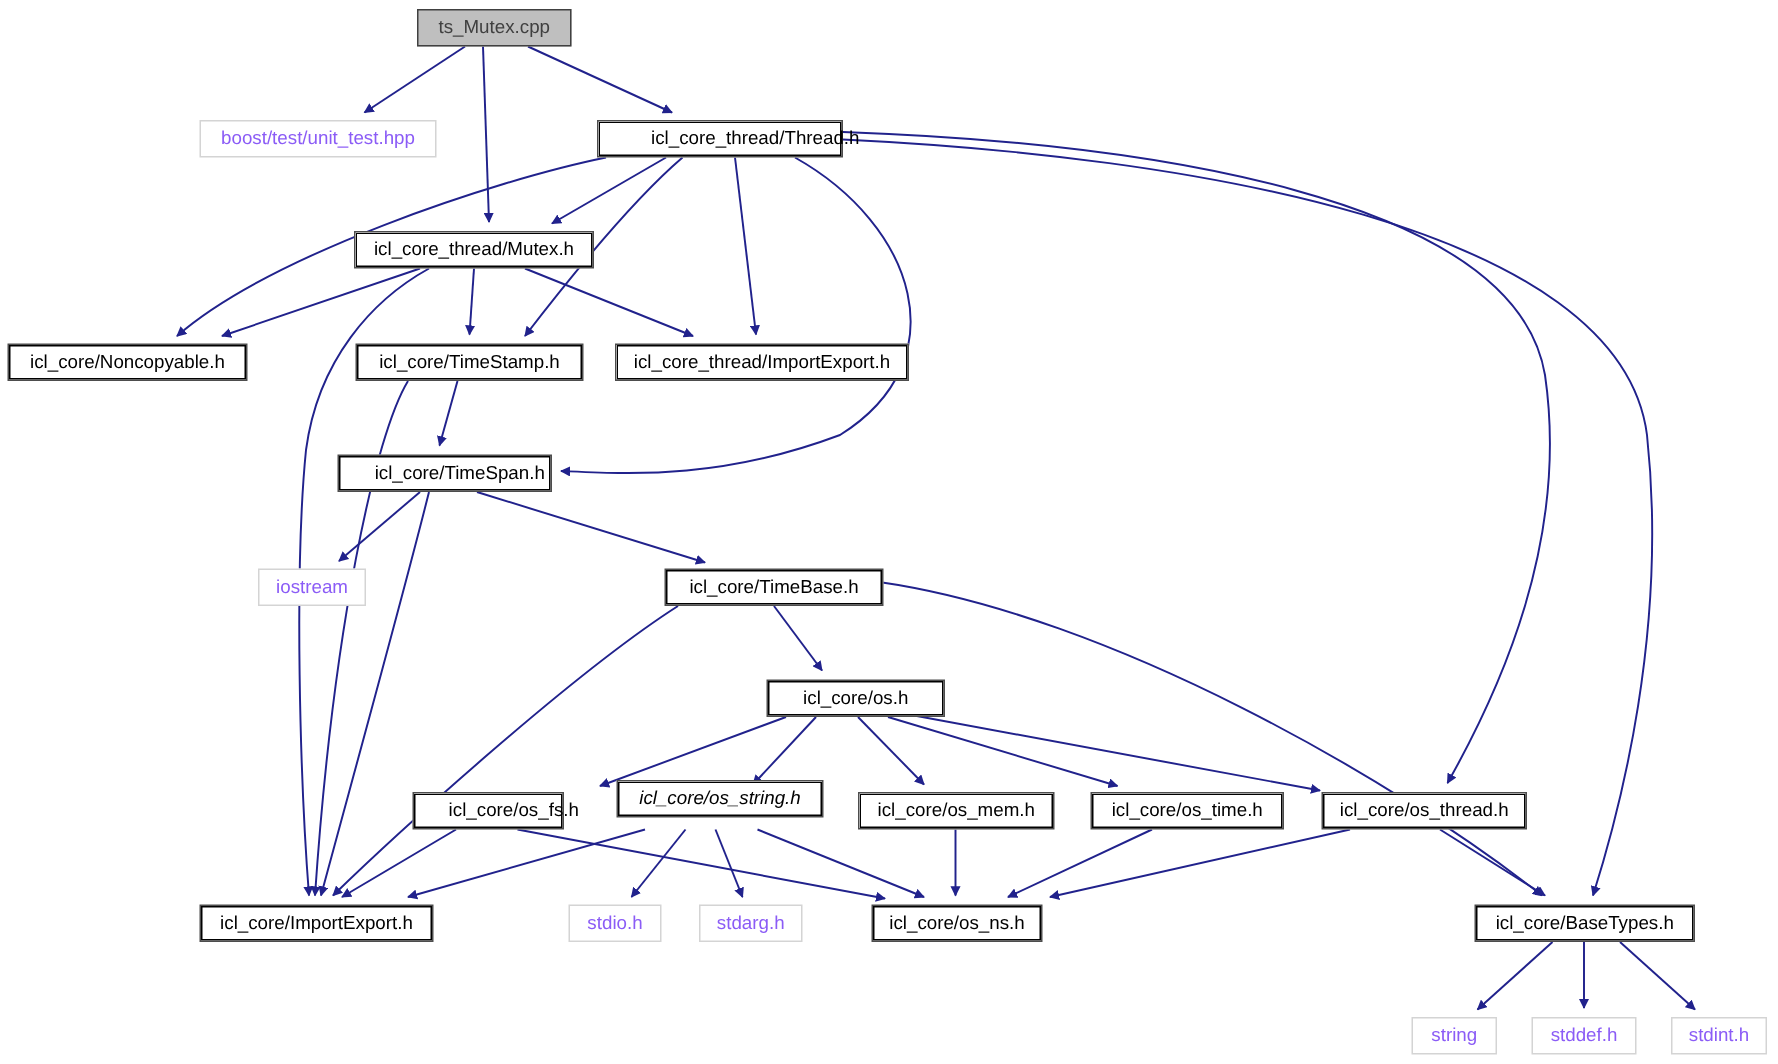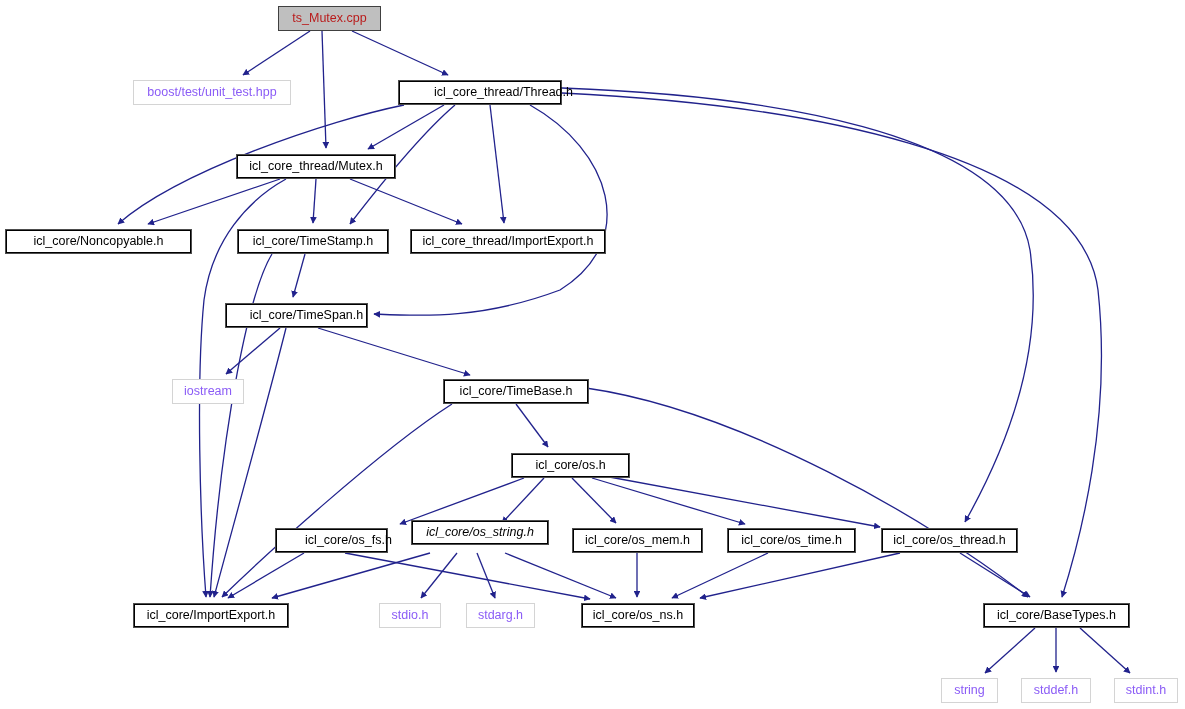--- a/index.html
+++ b/index.html
@@ -5,21 +5,21 @@
 <style>
   html,body{margin:0;padding:0;background:#ffffff;}
   #canvas{position:relative;width:1185px;height:709px;background:#ffffff;overflow:hidden;
           font-family:"Liberation Sans","DejaVu Sans",sans-serif;}
   svg#edges{position:absolute;left:0;top:0;width:1185px;height:709px;}
   .node{position:absolute;box-sizing:border-box;display:flex;align-items:center;justify-content:center;
         height:25px;white-space:nowrap;background:#ffffff;}
   .node span{display:block;line-height:1;letter-spacing:0px;}
   
   .node.root{background:#bfbfbf;border:1px solid #404040;}
-  .node.root span{color:#b91c1c;font-size:12.5px;}
+  .node.root span{color:#404040;font-size:12.5px;}
   
   .node.hdr{border:1px solid #4d4d4d;box-shadow:0 0 0 1px #000 inset;}
   .node.hdr span{color:#000000;font-size:12.5px;}
   
   .node.sys{border:1px solid #d4d4d4;}
   .node.sys span{color:#8b5cf6;font-size:12.5px;}
 </style>
 </head>
 <body>
 
@@ -79,42 +79,42 @@
       </div>
       <div class="node sys" style="left: 133px; top: 80px; width: 158px;">
         <span>boost/test/unit_test.hpp</span>
       </div>
       <div class="node hdr" style="left: 398px; top: 80px; width: 164px; padding-left: 47px;">
         <span>icl_core_thread/Thread.h</span>
       </div>
       <div class="node hdr" style="left: 236px; top: 154px; width: 160px;">
         <span>icl_core_thread/Mutex.h</span>
       </div>
-      <div class="node hdr" style="left: 5px; top: 229px; width: 187px;">
+      <div class="node hdr" style="left: 5px; top: 229px; width: 160px;">
         <span>icl_core/Noncopyable.h</span>
       </div>
       <div class="node hdr" style="left: 237px; top: 229px; width: 152px;">
         <span>icl_core/TimeStamp.h</span>
       </div>
       <div class="node hdr" style="left: 410px; top: 229px; width: 196px;">
         <span>icl_core_thread/ImportExport.h</span>
       </div>
       <div class="node hdr" style="left: 225px; top: 303px; width: 143px; padding-left: 20px;">
         <span>icl_core/TimeSpan.h</span>
       </div>
       <div class="node sys" style="left: 172px; top: 379px; width: 72px;">
         <span>iostream</span>
       </div>
       <div class="node hdr" style="left: 443px; top: 379px; width: 146px;">
         <span>icl_core/TimeBase.h</span>
       </div>
       <div class="node hdr" style="left: 511px; top: 453px; width: 119px;">
         <span>icl_core/os.h</span>
       </div>
-      <div class="node hdr" style="left: 275px; top: 528px; width: 113px; padding-left: 34px;">
+      <div class="node hdr" style="left: 275px; top: 528px; width: 101px; padding-left: 34px;">
         <span>icl_core/os_fs.h</span>
       </div>
       <div class="node hdr" style="left: 411px; top: 520px; width: 138px; font-style: italic;">
         <span>icl_core/os_string.h</span>
       </div>
       <div class="node hdr" style="left: 572px; top: 528px; width: 131px;">
         <span>icl_core/os_mem.h</span>
       </div>
       <div class="node hdr" style="left: 727px; top: 528px; width: 129px;">
         <span>icl_core/os_time.h</span>

